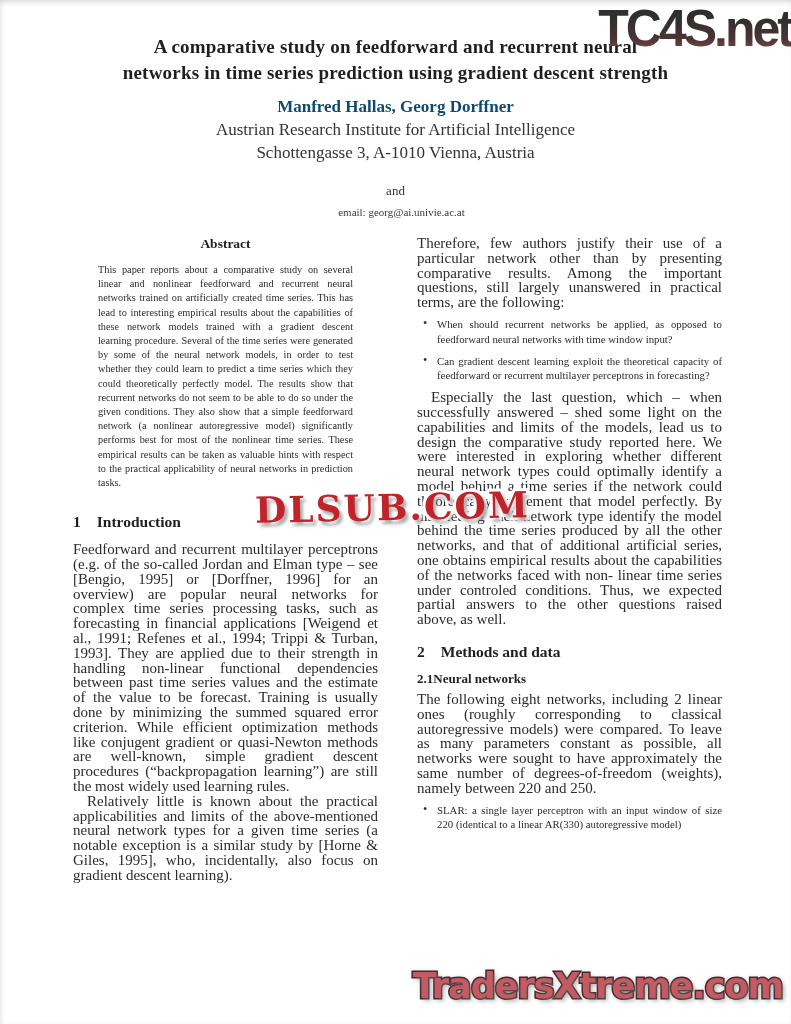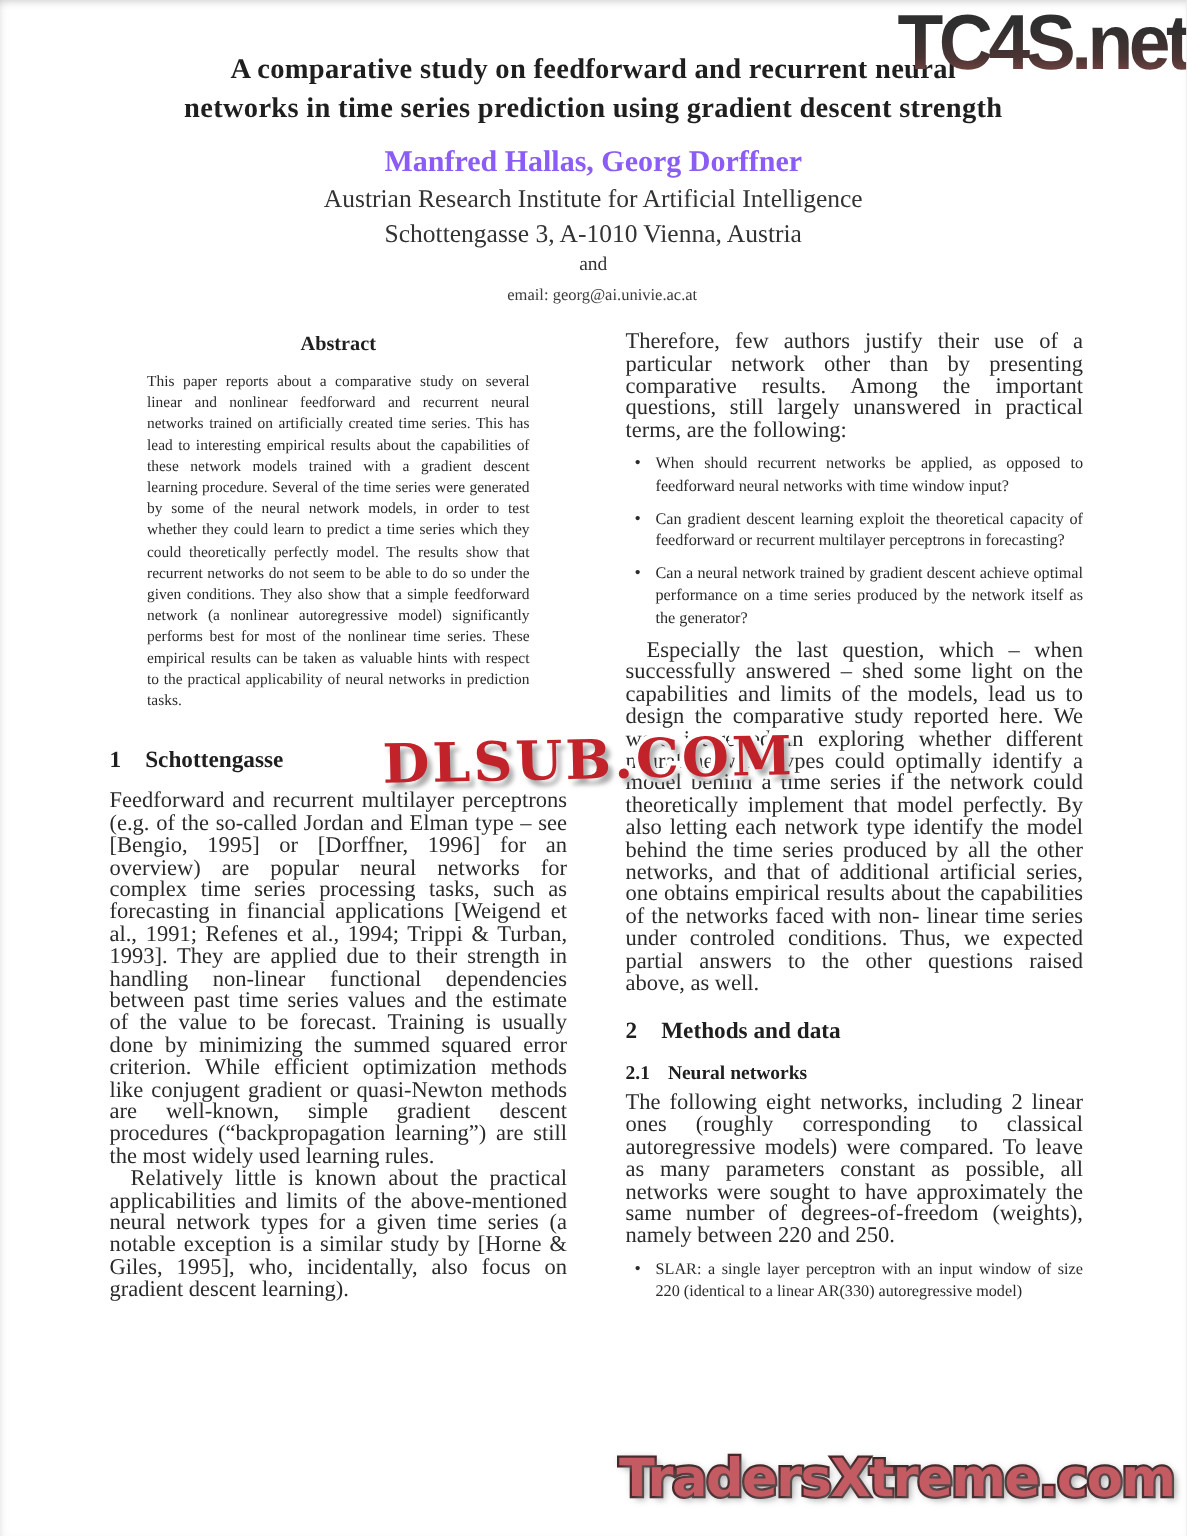--- a/index.html
+++ b/index.html
@@ -26,23 +26,23 @@
 
   
   .header { padding-top: 34px; text-align: center; }
   .title {
     font-size: 19px;
     font-weight: bold;
     line-height: 26px;
     color: #1f1f1f;
     letter-spacing: 0.2px;
   }
-  .authors { margin-top: 11px; font-size: 20px; font-weight: bold; color: #8b5cf6; }
+  .authors { margin-top: 11px; font-size: 17px; font-weight: bold; color: #0c4a6e; }
   .affil { margin-top: 3px; font-size: 17px; color: #333; }
-  .and-line { margin-top: 2px; font-size: 13px; color: #333; }
+  .and-line { margin-top: 20px; font-size: 13px; color: #333; }
   .email { margin-top: 7px; font-size: 11px; color: #3a3a3a; margin-left: 12px; }
 
   
   .columns {
     display: flex;
     margin: 18px 85px 0 73px;
     gap: 39px;
   }
   .col { flex: 0 0 305px; width: 305px; }
 
@@ -71,21 +71,21 @@
     color: #1f1f1f;
     margin: 23px 0 11px 0;
   }
   h2.section .sec-num { display: inline-block; margin-right: 16px; }
   h3.subsection {
     font-size: 13px;
     font-weight: bold;
     color: #1f1f1f;
     margin: 10px 0 5px 0;
   }
-  h3.subsection .sec-num { display: inline-block; margin-right: 12px; }
+  h3.subsection .sec-num { display: inline-block; margin-right: 0; }
   h2.section.tight { margin-top: 16px; margin-bottom: 4px; }
 
   ul.bullets { list-style: none; margin: 7px 0 7px 0; }
   ul.bullets li {
     position: relative;
     padding-left: 20px;
     margin-bottom: 7px;
     font-size: 10.8px;
     line-height: 14.8px;
     text-align: justify;
@@ -176,33 +176,32 @@
 
   <div class="columns">
 
     <div class="col">
       <div class="abstract">
         <div class="abstract-heading">Abstract</div>
         <p class="body-par">This paper reports about a comparative study on several linear and nonlinear feedforward and recurrent neural networks trained on artificially created time series. This has lead to interesting empirical results about the capabilities of these network models trained with a gradient descent learning procedure. Several of the time series were generated by some of the neural network models, in order to test whether they could learn to predict a time series which they could theoretically perfectly model. The results show that recurrent networks do not seem to be able to do so under the given conditions. They also show that a simple feedforward network (a nonlinear autoregressive model) significantly performs best for most of the nonlinear time series. These empirical results can be taken as valuable hints with respect to the practical applicability of neural networks in prediction tasks.</p>
       </div>
 
       <h2 class="section">
-        <span class="sec-num">1</span><span>Schottengasse</span>
+        <span class="sec-num">1</span><span>Introduction</span>
       </h2>
       <p class="body-par">Feedforward and recurrent multilayer perceptrons (e.g. of the so-called Jordan and Elman type – see [Bengio, 1995] or [Dorffner, 1996] for an overview) are popular neural networks for complex time series processing tasks, such as forecasting in financial applications [Weigend et al., 1991; Refenes et al., 1994; Trippi &amp; Turban, 1993]. They are applied due to their strength in handling non-linear functional dependencies between past time series values and the estimate of the value to be forecast. Training is usually done by minimizing the summed squared error criterion. While efficient optimization methods like conjugent gradient or quasi-Newton methods are well-known, simple gradient descent procedures (“backpropagation learning”) are still the most widely used learning rules.</p>
       <p class="body-par indent">Relatively little is known about the practical applicabilities and limits of the above-mentioned neural network types for a given time series (a notable exception is a similar study by [Horne &amp; Giles, 1995], who, incidentally, also focus on gradient descent learning).</p>
     </div>
 
     <div class="col">
       <p class="body-par">Therefore, few authors justify their use of a particular network other than by presenting comparative results. Among the important questions, still largely unanswered in practical terms, are the following:</p>
 
       <ul class="bullets">
         <li>When should recurrent networks be applied, as opposed to feedforward neural networks with time window input?</li>
         <li>Can gradient descent learning exploit the theoretical capacity of feedforward or recurrent multilayer perceptrons in forecasting?</li>
-        <li>Can a neural network trained by gradient descent achieve optimal performance on a time series produced by the network itself as the generator?</li>
       </ul>
 
       <p class="body-par indent">Especially the last question, which – when successfully answered – shed some light on the capabilities and limits of the models, lead us to design the comparative study reported here. We were interested in exploring whether different neural network types could optimally identify a model behind a time series if the network could theoretically implement that model perfectly. By also letting each network type identify the model behind the time series produced by all the other networks, and that of additional artificial series, one obtains empirical results about the capabilities of the networks faced with non- linear time series under controled conditions. Thus, we expected partial answers to the other questions raised above, as well.</p>
 
       <h2 class="section tight">
         <span class="sec-num">2</span><span>Methods and data</span>
       </h2>
       <h3 class="subsection">
         <span class="sec-num">2.1</span><span>Neural networks</span>
       </h3>

